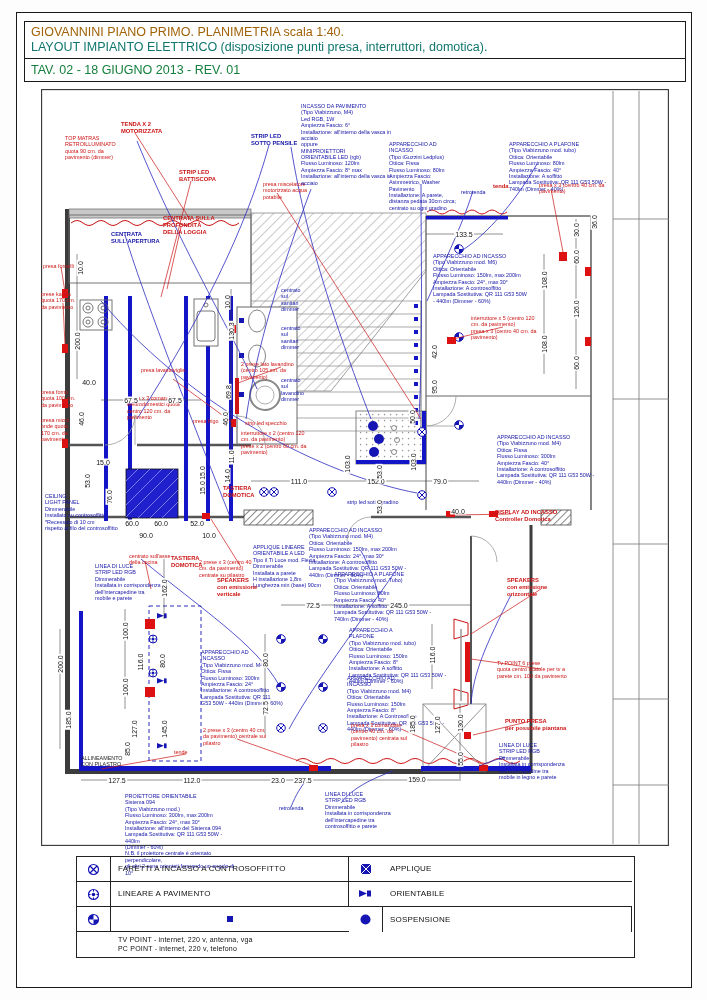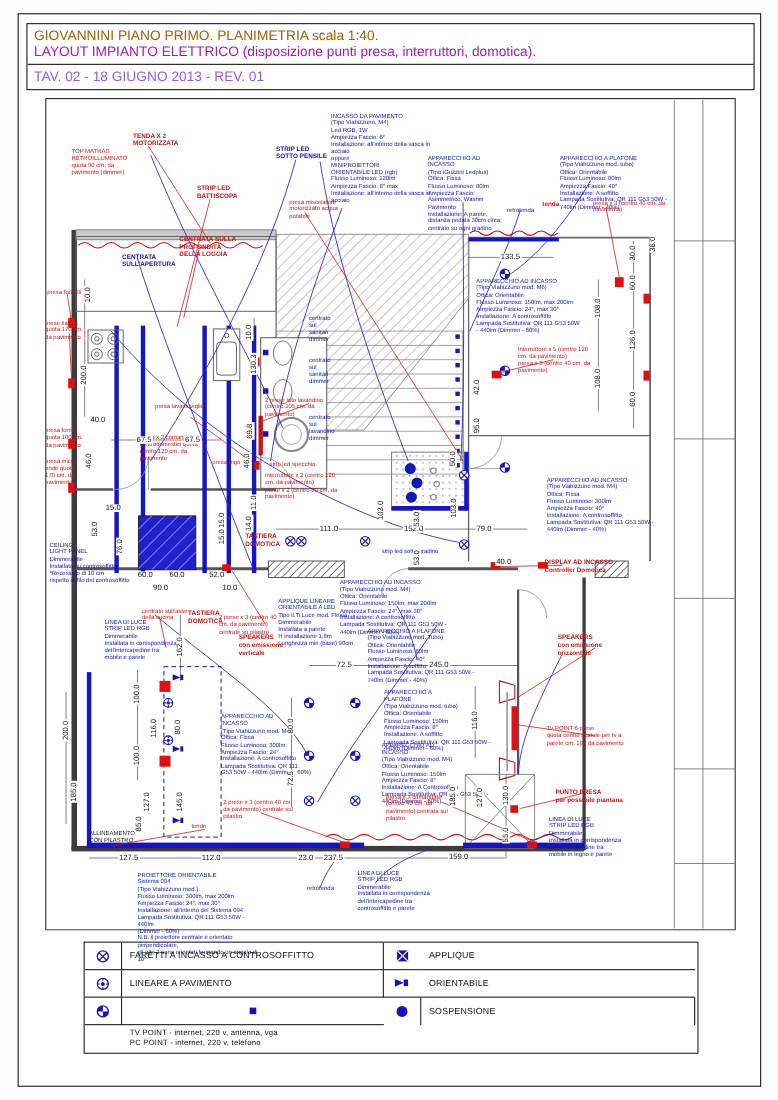--- a/index.html
+++ b/index.html
@@ -1,22 +1,22 @@
 <!DOCTYPE html>
 <html><head>
 <meta charset="utf-8">
 <style>
   html,body{margin:0;padding:0;background:#e8e8e8;font-family:"Liberation Sans",sans-serif;}
   .canvas{position:relative;width:707px;height:1000px;background:#fdfdfd;overflow:hidden;}
   .sheet{position:absolute;left:16px;top:12px;width:674px;height:974px;background:#fff;border:1.6px solid #1a1a1a;}
   .titleblock{position:absolute;left:7px;top:8px;width:660px;border:1.2px solid #1a1a1a;}
   .title-top{padding:3px 6px 4px 6px;border-bottom:1.2px solid #1a1a1a;}
   .title-line1{font-size:12.5px;color:#a16207;}
-  .title-line2{font-size:12.5px;color:#a21caf;margin-top:1px;}
-  .title-tav{padding:4px 6px;font-size:12.5px;color:#8b5cf6;}
+  .title-line2{font-size:12.5px;color:#0f766e;margin-top:1px;}
+  .title-tav{padding:4px 6px;font-size:12.5px;color:#15803d;}
   .plan{position:absolute;left:24px;top:76px;width:628px;height:757px;}
   .plan svg{position:absolute;left:0;top:0;}
   #labels-layer{position:absolute;left:0;top:0;width:628px;height:757px;pointer-events:none;}
   .lbl{position:absolute;font-size:5.4px;line-height:1.18;white-space:pre-line;max-width:110px;}
   .lbl.red{color:#cc1414;}
   .lbl.blue{color:#1515a8;}
   .lbl.black{color:#222;}
   .lbl.b{font-weight:bold;font-size:5.8px;}
   .dim{position:absolute;font-size:7px;color:#111;background:#fff;padding:0 1px;transform:translate(-50%,-50%);white-space:nowrap;}
   .dim.rot{transform:translate(-50%,-50%) rotate(-90deg);}

